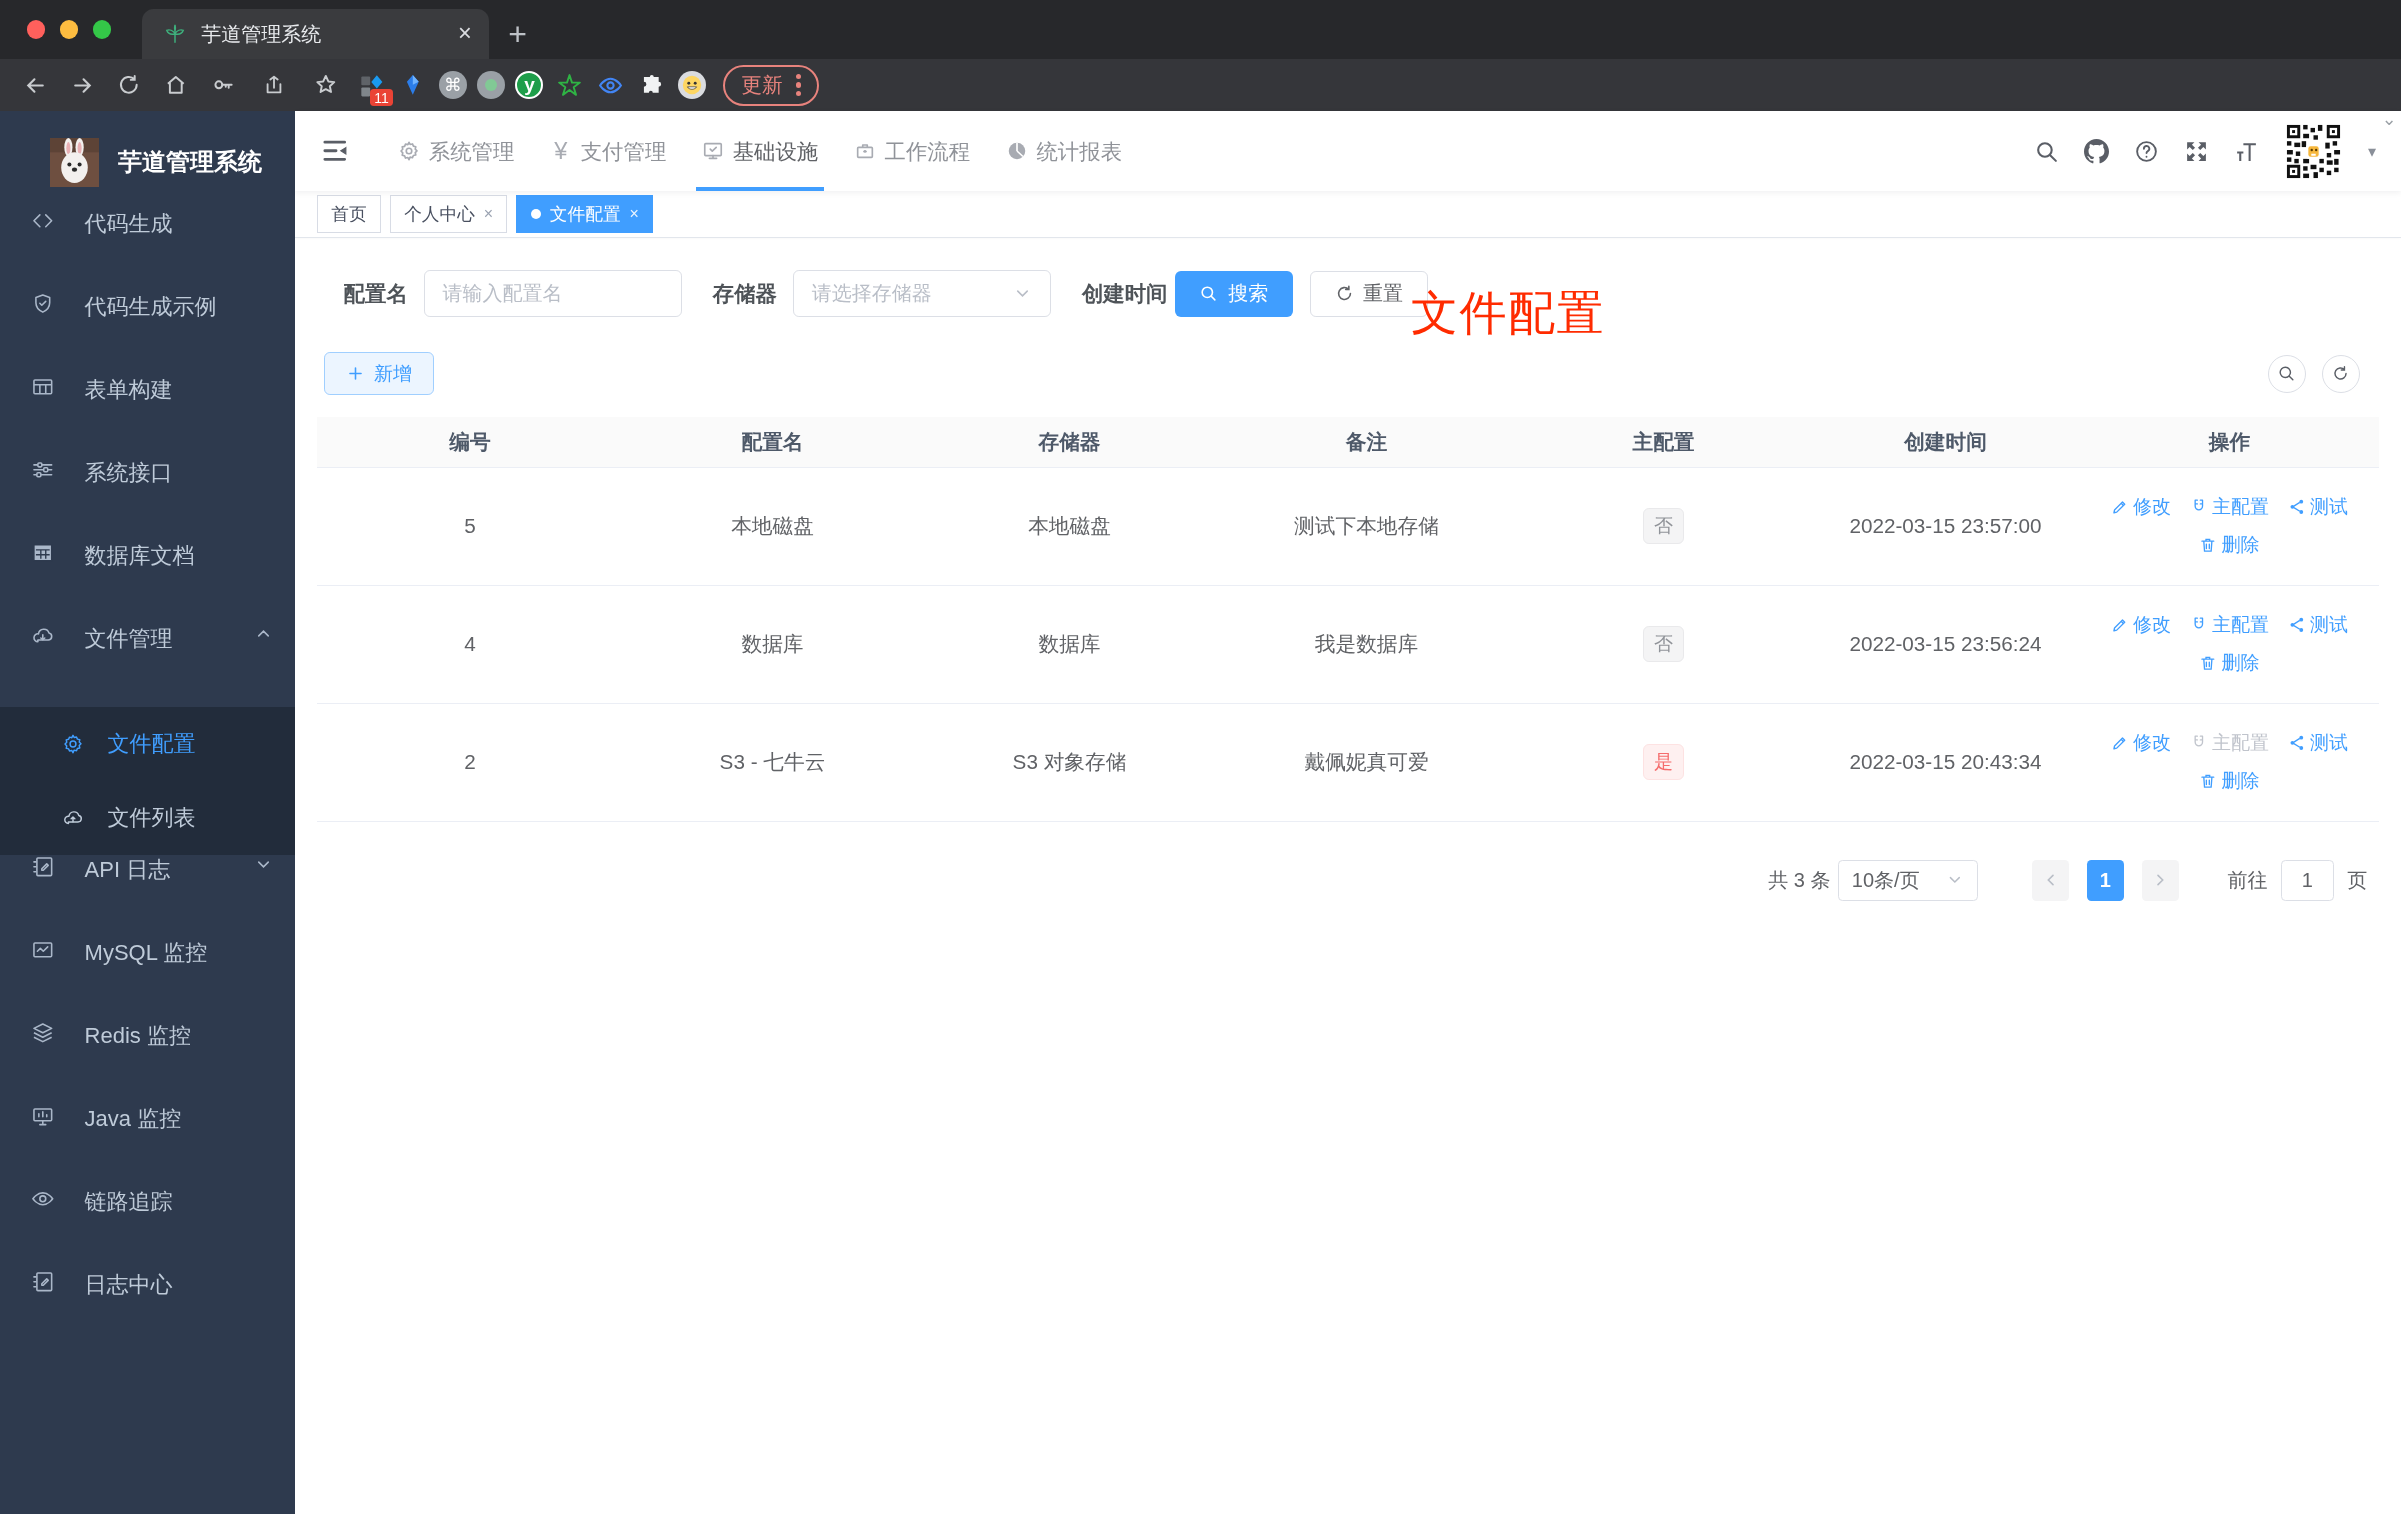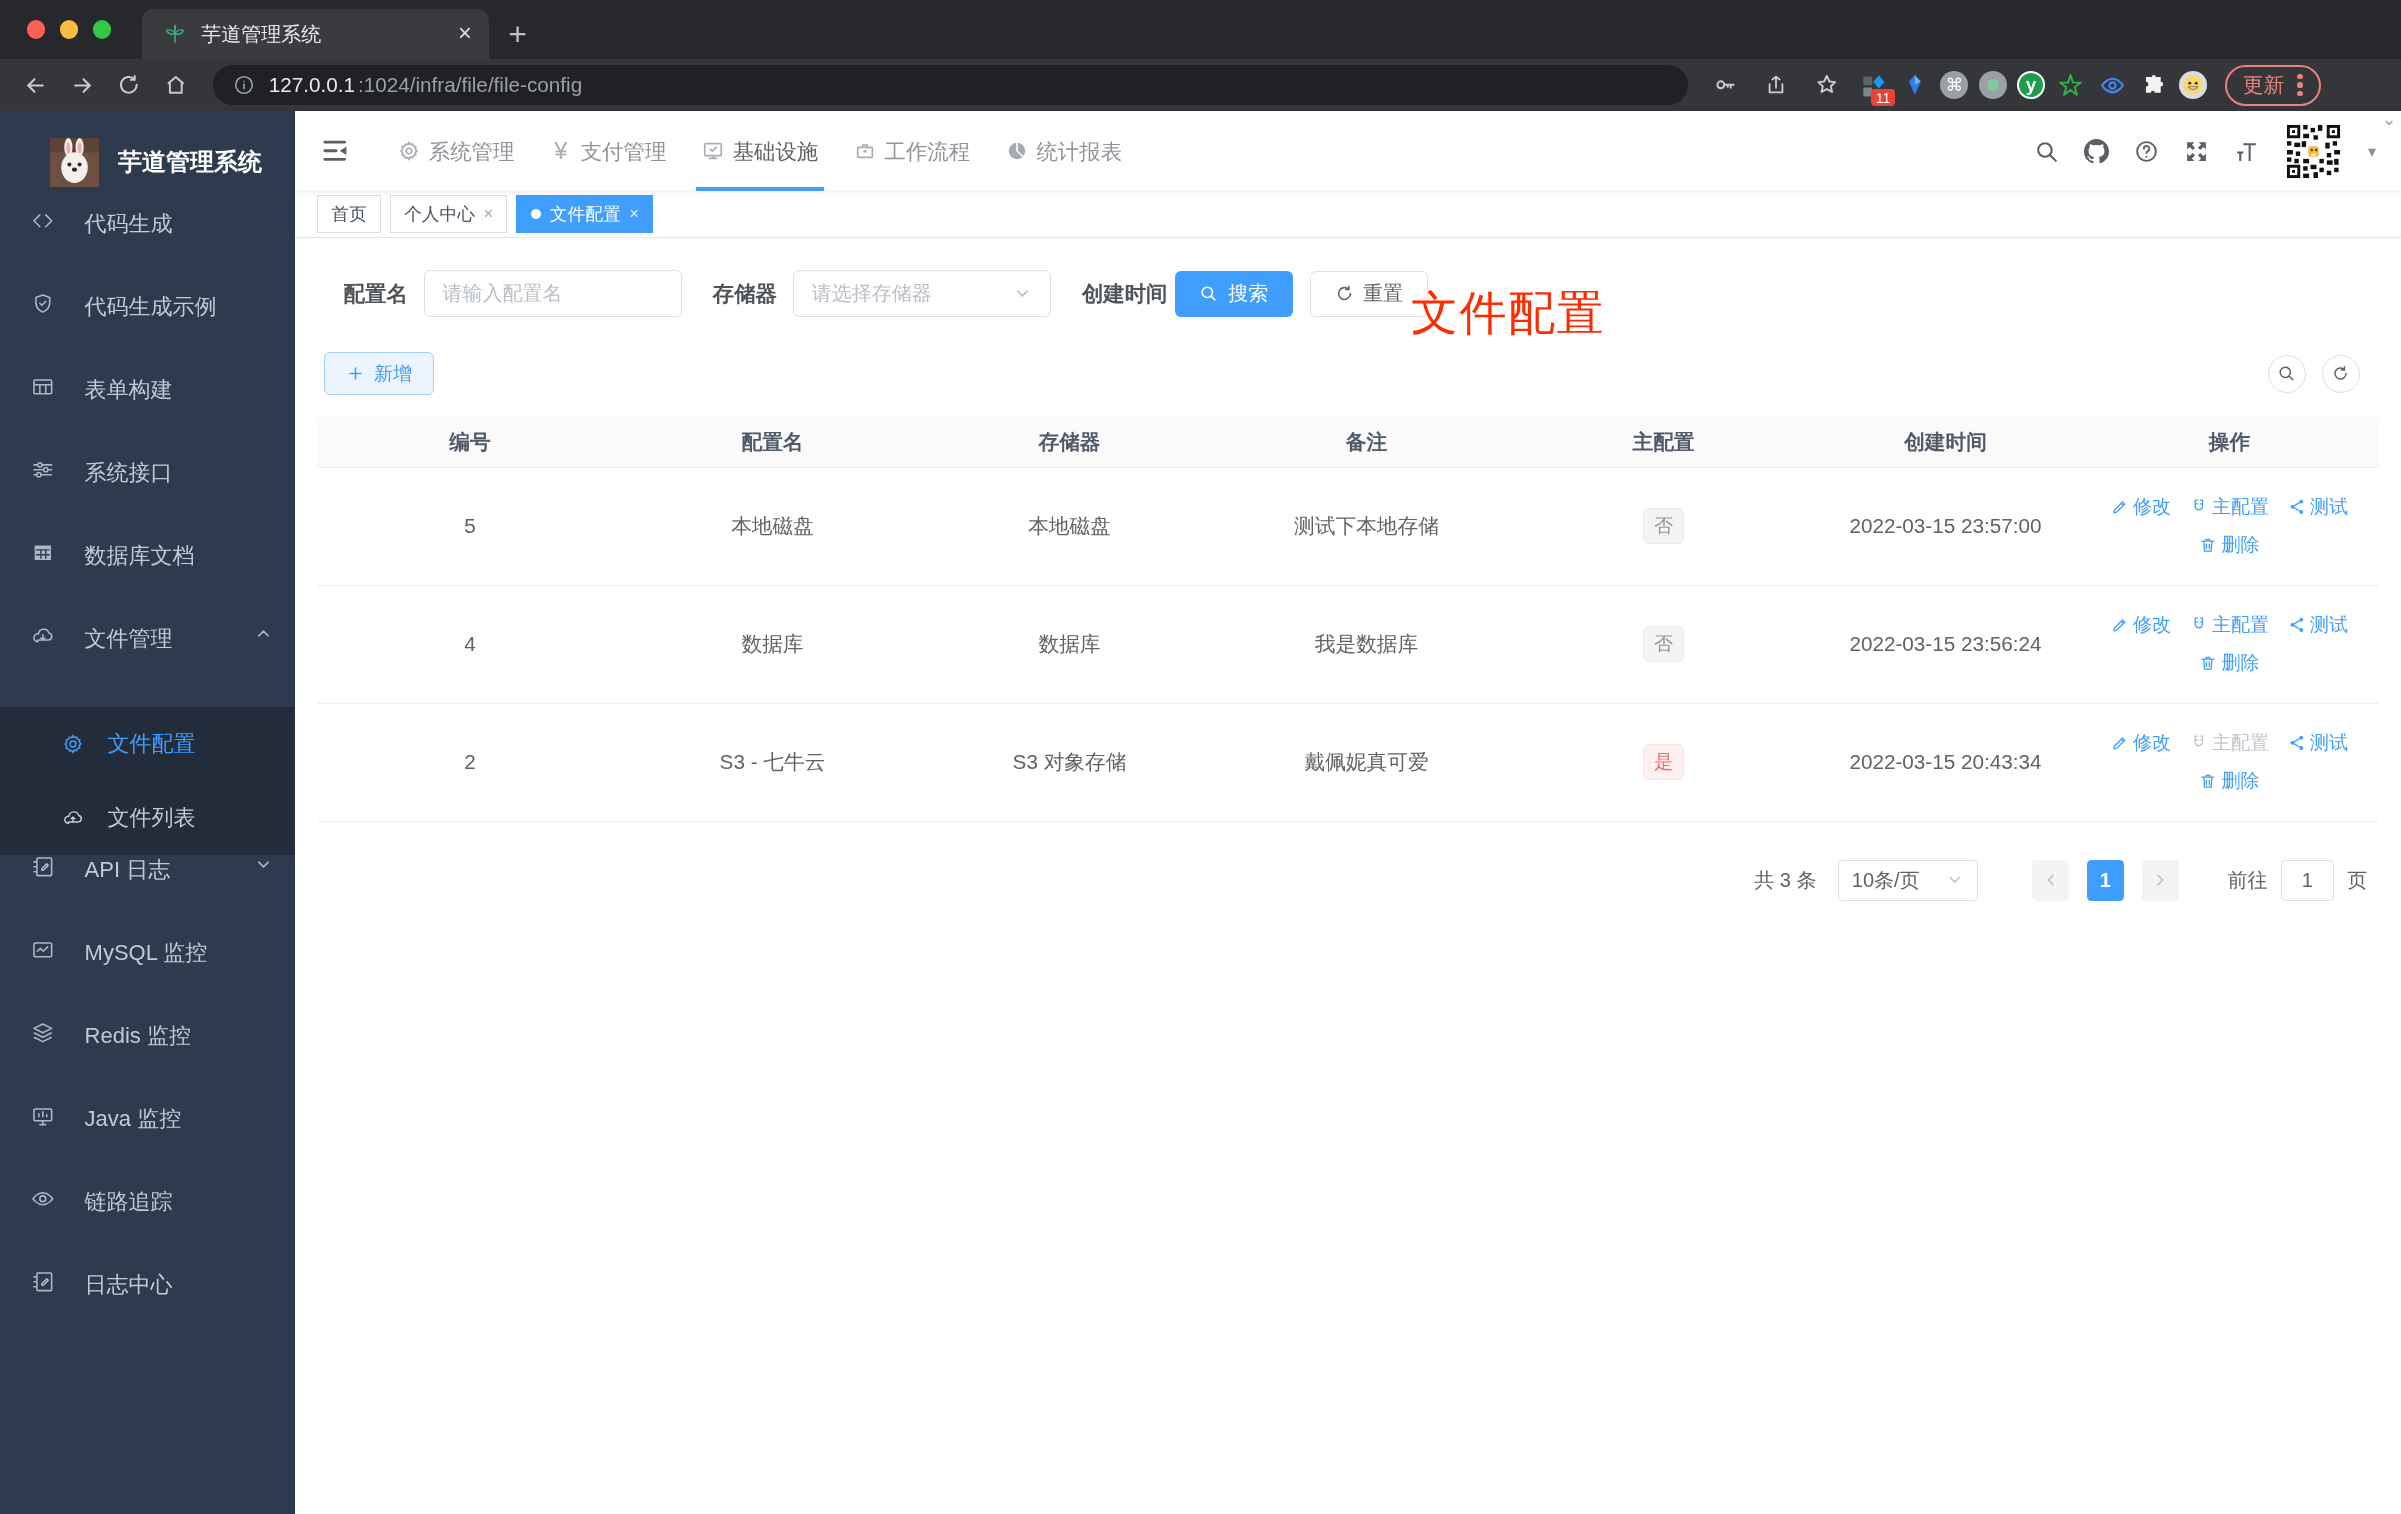--- a/index.html
+++ b/index.html
@@ -97,21 +97,21 @@
   .tagel { display:inline-block; padding:6.6px 10.3px; border-radius:5.9px; font-size:19px; line-height:1.1; }
   .tag-info { background:#f4f4f5; border:0.7px solid #e9e9eb; color:#909399; }
   .tag-danger { background:#fef0f0; border:0.7px solid #fde2e2; color:#f56c6c; }
   .acts { display:flex; flex-direction:column; gap:11.8px; align-items:center; }
   .actline { display:flex; gap:19px; justify-content:center; }
   .alink { color:#409eff; font-size:19px; display:inline-flex; align-items:center; gap:4.4px; cursor:pointer; white-space:nowrap; }
   .alink .ai { width:17.7px; height:17.7px; }
   .alink.disabled { color:#c0c4cc; cursor:not-allowed; }
 
   .pagination { display:flex; align-items:center; justify-content:flex-end; margin-top:38px; padding-right:11.8px; font-size:20px; color:#606266; }
-  .pg-total { margin-right:21px; }
+  .pg-total { margin-right:7px; }
   .pg-size { width:140px; height:41px; border:0.7px solid #dcdfe6; border-radius:4.4px; display:flex; align-items:center; justify-content:space-between; padding:0 13.3px; color:#606266; margin-right:37px; }
   .pg-size .chev { width:17.7px; height:17.7px; color:#b9bec7; }
   .pg-btn { width:37px; height:41px; background:#f4f4f5; border-radius:4.4px; display:flex; align-items:center; justify-content:center; color:#b9bec7; margin-left:17.7px; }
   .pg-btn svg { width:16px; height:16px; }
   .pg-num { width:37px; height:41px; border-radius:4.4px; background:#409eff; color:#fff; display:flex; align-items:center; justify-content:center; margin-left:17.7px; font-weight:700; }
   .pg-goto { margin-left:49px; display:flex; align-items:center; gap:13.3px; }
   .pg-goto input { width:53px; height:41px; border:0.7px solid #dcdfe6; border-radius:4.4px; text-align:center; font-size:20px; color:#606266; outline:none; font-family:"Liberation Sans",sans-serif; }
 </style>
 </head>
 <body>
@@ -148,30 +148,20 @@
     <span class="navbtn">
       <svg width="23.6" height="23.6" viewBox="0 0 24 24" fill="none" stroke="currentColor" stroke-width="2" stroke-linecap="round">
           <path d="M20 12a8 8 0 1 1-2.3-5.6M18 3v4h-4"></path>
         </svg>
     </span>
     <span class="navbtn">
       <svg width="23.6" height="23.6" viewBox="0 0 24 24" fill="none" stroke="currentColor" stroke-width="2" stroke-linejoin="round">
           <path d="M4 11l8-7 8 7M6 9.5V20h12V9.5"></path>
         </svg>
     </span>
-    <div class="urlbar">
-      <span>
-        <svg width="22" height="22" viewBox="0 0 24 24" fill="none" stroke="#9aa0a6" stroke-width="1.8">
-            <circle cx="12" cy="12" r="9"></circle>
-            <path d="M12 8h.01M12 11v5" stroke-linecap="round"></path>
-          </svg>
-      </span>
-      <span class="host">127.0.0.1</span>
-      <span class="path" style="margin-left:-10.3px">:1024/infra/file/file-config</span>
-    </div>
     <div class="tbicons">
       <span class="navbtn">
         <svg width="23.6" height="23.6" viewBox="0 0 24 24" fill="none" stroke="#c9cccf" stroke-width="2" stroke-linecap="round">
             <circle cx="8" cy="12" r="3.5"></circle>
             <path d="M11.5 12H21M18 12v3M15 12v2"></path>
           </svg>
       </span>
       <span class="navbtn">
         <svg width="22" height="22" viewBox="0 0 24 24" fill="none" stroke="#c9cccf" stroke-width="2" stroke-linecap="round" stroke-linejoin="round">
             <path d="M12 3v12M8 6l4-3 4 3M5 11v9h14v-9"></path>

